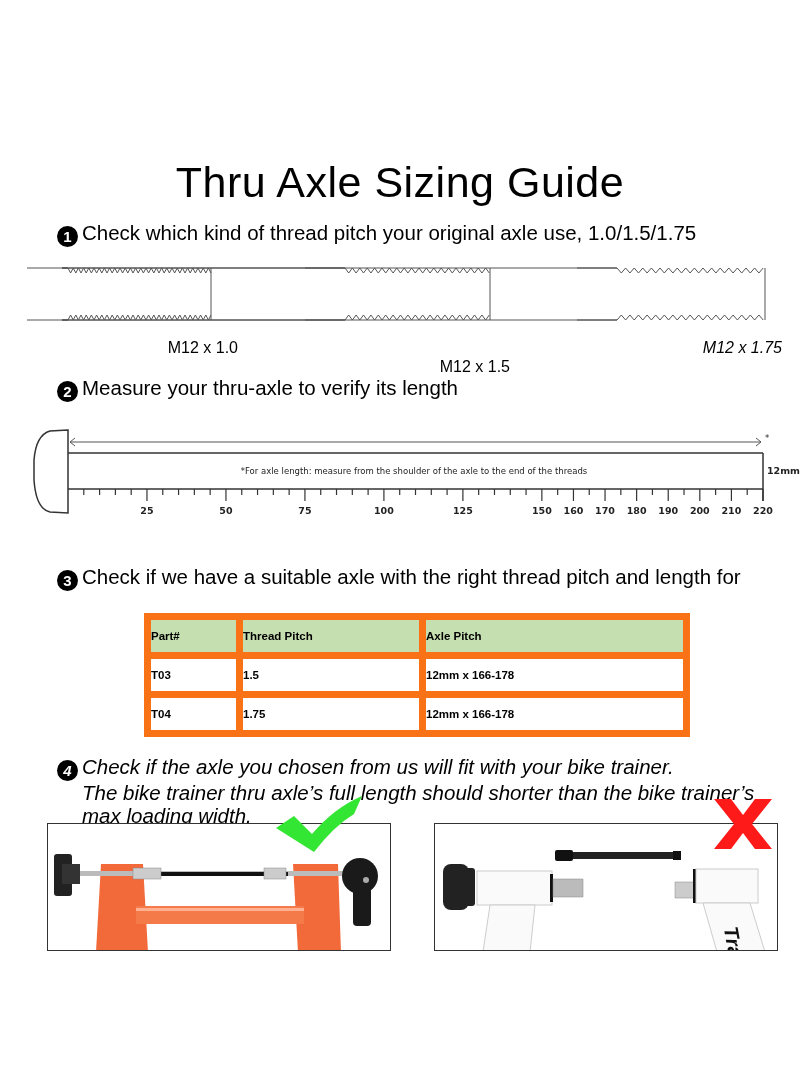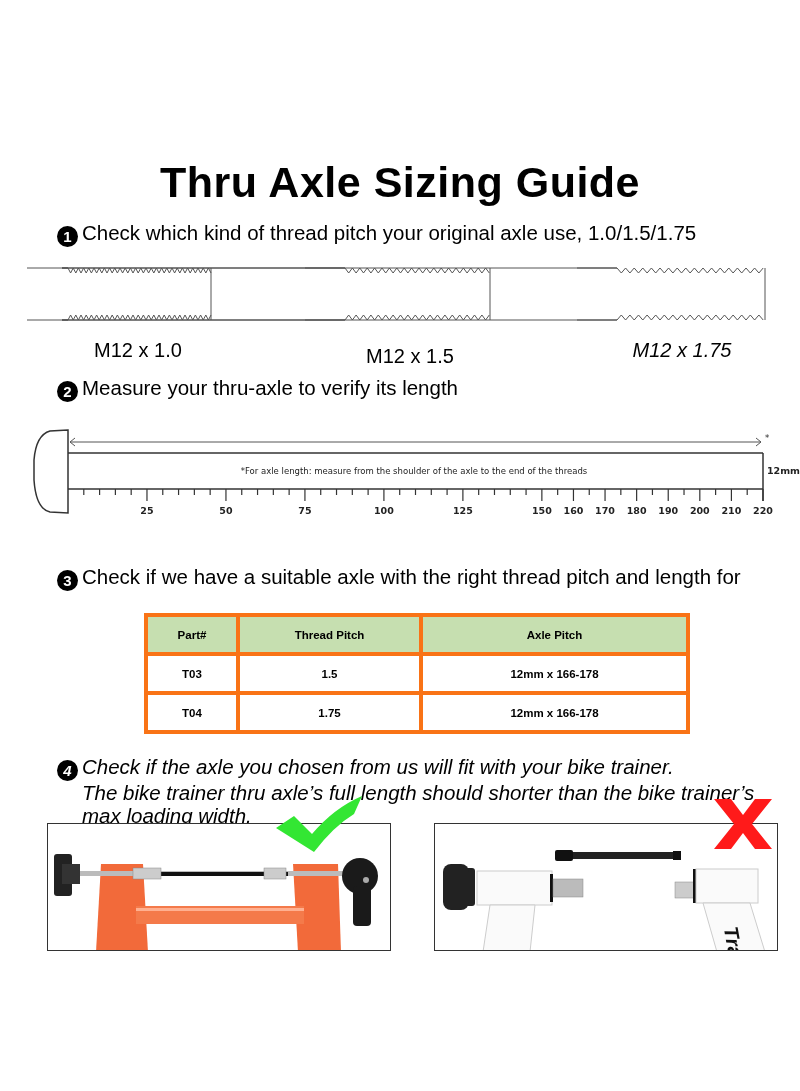--- a/index.html
+++ b/index.html
@@ -1,28 +1,28 @@
 <!DOCTYPE html>
 <html><head>
   <meta charset="utf-8">
   <style>
     * { margin: 0; padding: 0; box-sizing: border-box; }
     html, body { width: 800px; height: 1091px; background: #ffffff; overflow: hidden; }
     body { position: relative; font-family: "Liberation Sans", sans-serif; color: #000; }
     .abs { position: absolute; }
-    .title { left: 0; width: 800px; top: 158px; text-align: center; font-size: 43px; font-weight: bold; letter-spacing: 0.5px; }
+    .title { left: 0; width: 800px; top: 158px; text-align: center; font-size: 43px; font-weight: normal; letter-spacing: 0.5px; }
     .step { left: 14px; font-size: 20.5px; line-height: 23px; margin-left: 43px; }
     .step .num { display: inline-block; width: 21px; height: 21px; border-radius: 50%; background: #000; color: #fff; font-size: 15px; font-weight: bold; text-align: center; line-height: 21px; margin-right: 4px; vertical-align: -2px; }
     .step .indent { padding-left: 25px; display: block; }
-    .thread-label { font-size: 20px; text-align: center; width: 200px; }
+    .thread-label { font-size: 16px; text-align: right; width: 200px; }
     svg { position: absolute; overflow: visible; }
     .ruler-text { font-family: "DejaVu Sans", sans-serif; font-size: 9.5px; font-weight: bold; fill: #222; }
     .note { font-family: "DejaVu Sans", sans-serif; font-size: 8.5px; fill: #222; }
     table.axles { position: absolute; left: 144px; top: 613px; width: 546px; border-collapse: collapse; font-size: 11.5px; font-weight: bold; }
-    table.axles th, table.axles td { border: 4px solid #f97316; text-align: center; height: 39px; }
+    table.axles th, table.axles td { border: 7px solid #f97316; text-align: left; height: 39px; }
     table.axles th { background: #c6dfb0; }
     .photo { position: absolute; border: 1.5px solid #333; background: #fff; overflow: hidden; }
   </style>
 </head>
 <body>
 
 <div class="abs title">Thru Axle Sizing Guide</div>
 
 <div class="abs step" style="top:221px;">
   <span class="num">1</span><span>Check which kind of thread pitch your original axle use, 1.0/1.5/1.75</span>
@@ -48,21 +48,21 @@
     <g>
       <polyline points="577,8 617,8"></polyline>
       <polyline points="577,60 617,60"></polyline>
       <polyline id="t3top" points="62,8 617.0,8 621.3,13 625.6,8 629.9,13 634.2,8 638.5,13 642.8,8 647.1,13 651.4,8 655.7,13 660.0,8 664.3,13 668.6,8 672.9,13 677.2,8 681.5,13 685.8,8 690.1,13 694.4,8 698.7,13 703.0,8 707.3,13 711.6,8 715.9,13 720.2,8 724.5,13 728.8,8 733.1,13 737.4,8 741.7,13 746.0,8 750.3,13 754.6,8 758.9,13 763.2,8"></polyline>
       <polyline id="t3bot" points="62,60 617.0,60 621.3,55 625.6,60 629.9,55 634.2,60 638.5,55 642.8,60 647.1,55 651.4,60 655.7,55 660.0,60 664.3,55 668.6,60 672.9,55 677.2,60 681.5,55 685.8,60 690.1,55 694.4,60 698.7,55 703.0,60 707.3,55 711.6,60 715.9,55 720.2,60 724.5,55 728.8,60 733.1,55 737.4,60 741.7,55 746.0,60 750.3,55 754.6,60 758.9,55 763.2,60"></polyline>
       <line x1="765" y1="8" x2="765" y2="60"></line>
     </g>
   </g>
 </svg>
 <div class="abs thread-label" style="left:38px;top:339px;">M12 x 1.0</div>
-<div class="abs thread-label" style="left:310px;top:345px;">M12 x 1.5</div>
+<div class="abs thread-label" style="left:310px;top:358px;">M12 x 1.5</div>
 <div class="abs thread-label" style="left:582px;top:339px;font-style:italic;">M12 x 1.75</div>
 
 <div class="abs step" style="top:376px;">
   <span class="num">2</span><span>Measure your thru-axle to verify its length</span>
 </div>
 
 <svg style="left:0;top:425px;" width="800" height="100">
   <g stroke="#333" stroke-width="1.5" fill="none">
     <path d="M68,5 L50,6 Q36,10 34,35 L34,55 Q36,84 50,87 L68,88 Z"></path>
     <line x1="68" y1="28" x2="763" y2="28"></line>

